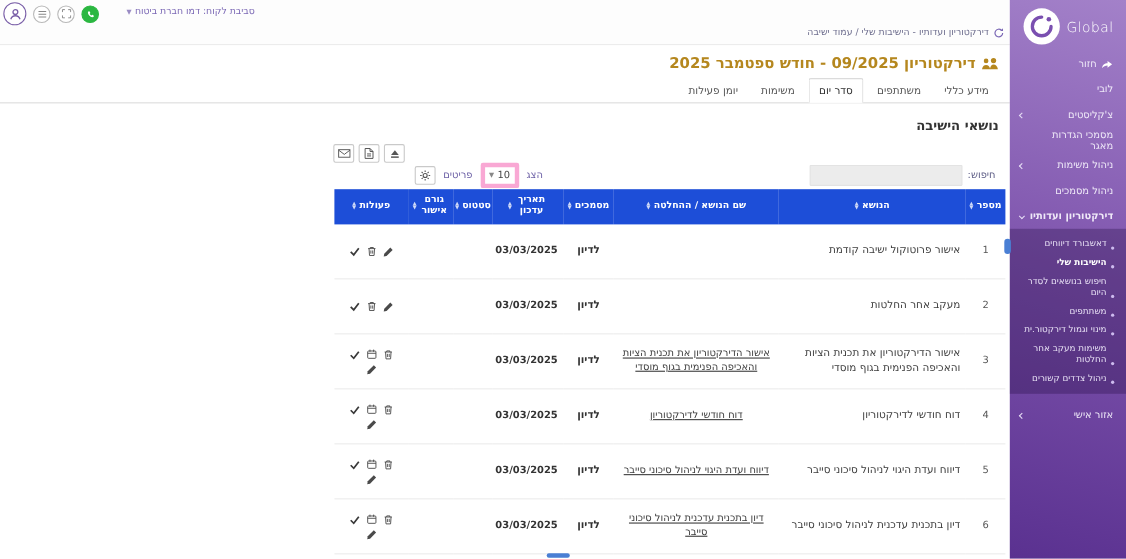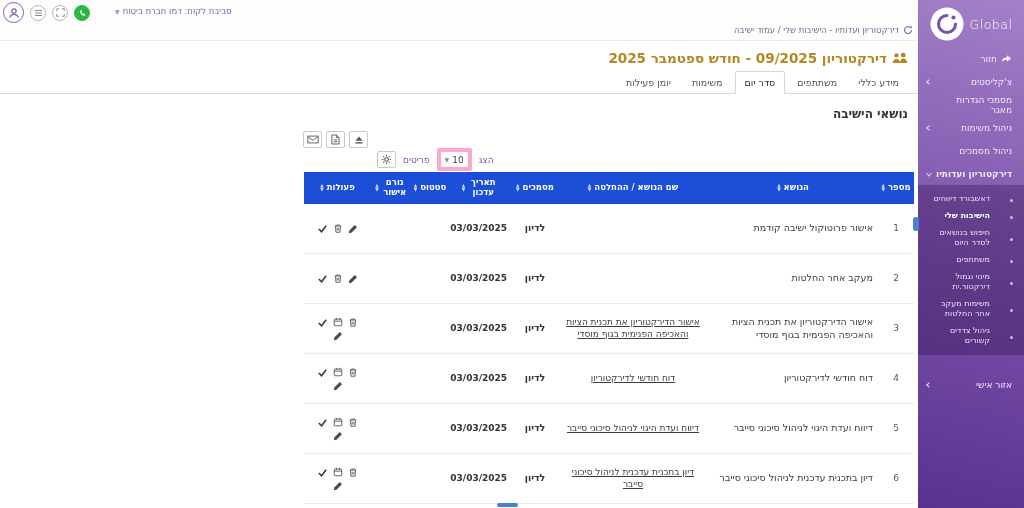--- a/index.html
+++ b/index.html
@@ -62,24 +62,24 @@
            background:linear-gradient(195deg,#a381c9 0%,#7e54ad 48%,#5a3190 100%);}
   .brand{display:flex;align-items:center;justify-content:center;gap:6px;padding:7px 16px 6px;direction:ltr;}
   .logo{width:34px;height:34px;}
   .brand-text{color:#fff;font-size:12.5px;letter-spacing:.5px;font-weight:300;}
   .side-item{position:relative;display:flex;align-items:center;height:23px;padding:0 12px 0 16px;color:#efe9f8;font-size:9px;cursor:pointer;gap:4px;}
   .side-item.expanded{font-weight:bold;}
   .chev{width:4px;height:4px;display:inline-block;box-sizing:border-box;position:absolute;left:9px;top:50%;}
   .chev-left{border-left:1.2px solid #e4dbf3;border-bottom:1.2px solid #e4dbf3;transform:translateY(-50%) rotate(45deg);}
   .chev-down{border-right:1.2px solid #e4dbf3;border-bottom:1.2px solid #e4dbf3;transform:translateY(-60%) rotate(45deg);}
   .side-sub{background:rgba(30,5,60,.30);padding:5px 0 6px;}
-  .sub-item{display:flex;align-items:center;gap:20px;padding:3.5px 11px 3.5px 6px;color:#e9e2f6;font-size:8px;line-height:1.25;cursor:pointer;text-align:right;}
+  .sub-item{display:flex;align-items:flex-end;gap:4px;padding:3.5px 11px 3.5px 6px;color:#e9e2f6;font-size:8px;line-height:1.25;cursor:pointer;text-align:right;}
   .sub-item .dot{width:3px;height:3px;border-radius:50%;background:#cdbbee;flex:0 0 auto;margin-top:3px;}
   .sub-item.active{font-weight:bold;color:#fff;}
-  .side-footer{margin-top:18px;}
+  .side-footer{margin-top:8px;}
 </style>
 </head>
 <body>
 
 <div class="app">
   <div class="content">
 
     <div class="topbar">
       <div class="topbar-icons">
         <div class="circle-btn avatar">
@@ -170,20 +170,24 @@
           </svg>
       </div>
       <span>פריטים</span>
       <div class="select-box">
         <span class="caret">▼</span>
         <span>10</span>
       </div>
       <span>הצג</span>
     </div>
 
+    <div class="search-wrap">
+      <label>חיפוש:</label>
+      <input type="text" value="" style="">
+    </div>
 
     <table class="meeting-table">
       <colgroup>
         <col style="width:36px">
           <col style="width:170px">
           <col style="width:150px">
           <col style="width:46px">
         <col style="width:64px">
           <col style="width:36px">
           <col style="width:41px">
@@ -489,20 +493,23 @@
     <div id="side-menu">
         <div class="side-item">
           <span style="display: inline-flex;">
             <svg width="11" height="9" viewBox="0 0 12 10">
               <path d="M1 9C1 5.4 3.4 3.9 6.4 3.9V1.5L11 5 6.4 8.5V6.1C4 6.1 2.3 7 1 9z" fill="#fff"></path>
             </svg>
           </span>
           <span>חזור</span>
         </div>
         <div class="side-item">
+          <span>לובי</span>
+        </div>
+        <div class="side-item">
           <span>צ'קליסטים</span>
           <span class="chev chev-left"></span>
         </div>
         <div class="side-item">
           <span>מסמכי הגדרות מאגר</span>
         </div>
         <div class="side-item">
           <span>ניהול משימות</span>
           <span class="chev chev-left"></span>
         </div>

